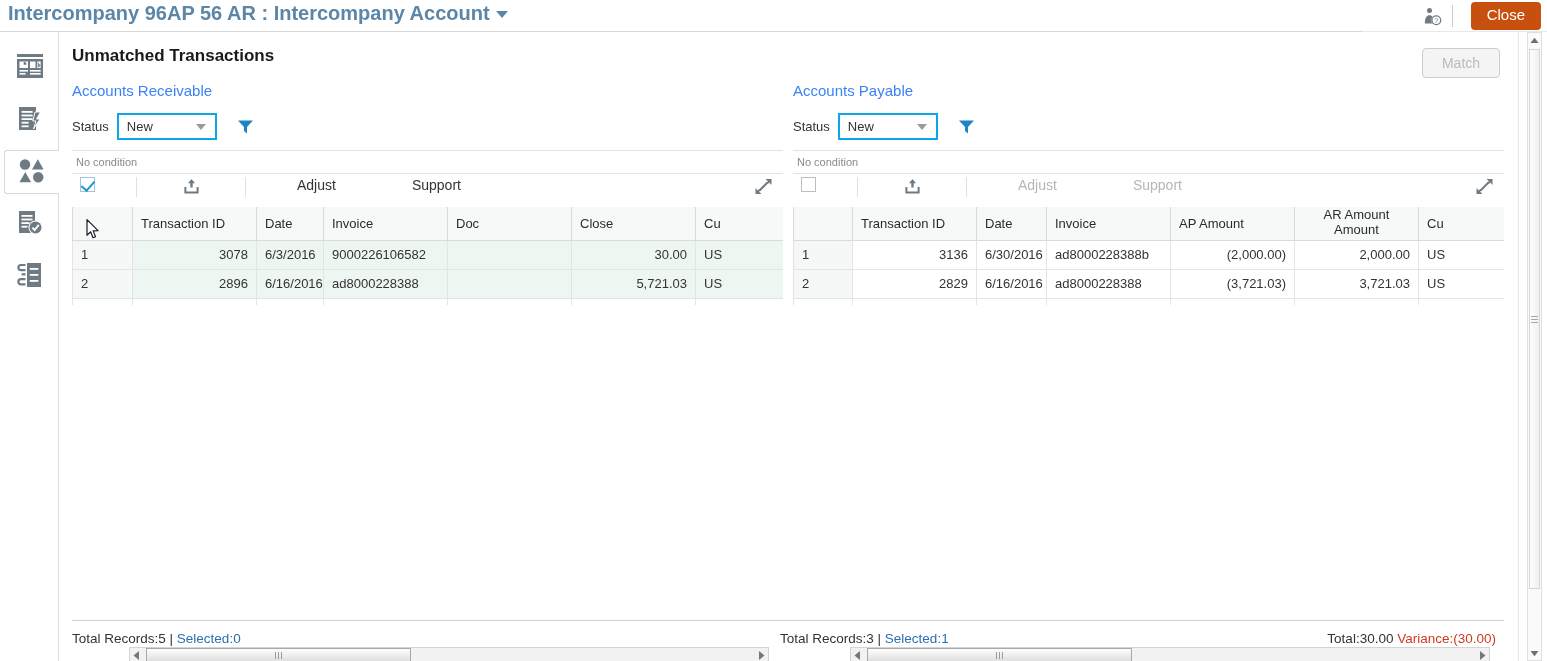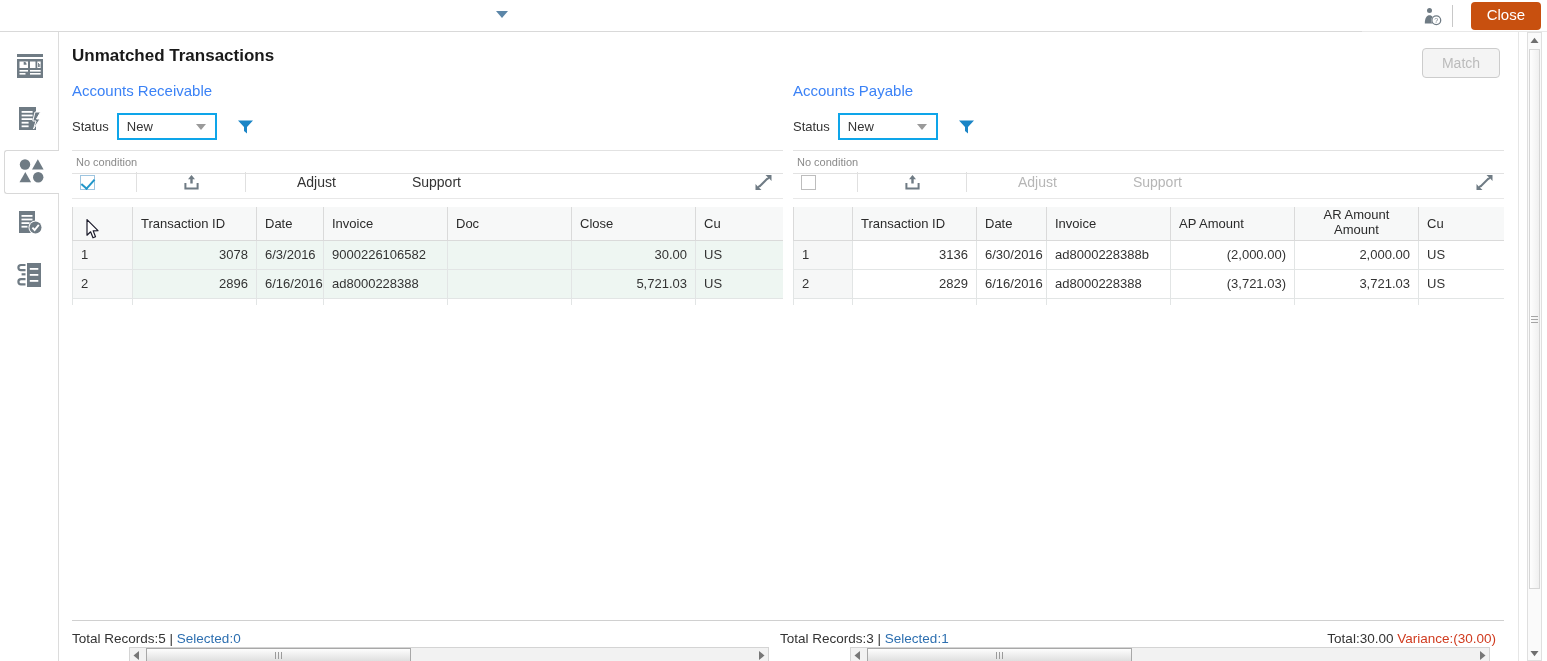--- a/index.html
+++ b/index.html
@@ -133,22 +133,22 @@
     border-bottom: 1px solid #e2e2e2;
     height: 24px;
   }
   .cond-text {
     position: absolute; left: 4px; top: 5px;
     font-size: 11px; color: #8a8a8a;
   }
 
   
   .tbar {
-    position: absolute; left: 0; top: 84px; width: 100%; height: 33px;
-    display: flex; align-items: center;
+    position: absolute; left: 0; top: 95px; width: 100%; height: 33px;
+    display: flex; 
     border-bottom: 1px solid #e8e8e8;
     gap: 32px;
   }
   .cbox {
     width: 15px; height: 15px; border: 1px solid #bdbdbd; background: #fff;
     margin-left: 8px; position: relative; cursor: pointer;
   }
   .cbox.checked { border-color: #9ec5e0; }
   .cbox.checked::after {
     content: ""; position: absolute; left: 3px; top: 0px;
@@ -277,20 +277,21 @@
   .vgrip i { display: block; width: 7px; height: 1px; background: #a5a5a5; }
 
   .cursor { position: absolute; left: 86px; top: 219px; pointer-events: none; }
 </style>
 </head>
 <body>
 
 <div id="app">
 
   <div class="titlebar">
+    <div class="title-text">Intercompany 96AP 56 AR : Intercompany Account</div>
     <div class="title-caret" id="title-caret" style="left: 496px;"></div>
 
     <div class="title-right">
       <div class="help-icon">
         <svg width="19" height="19" viewBox="0 0 19 19">
           <circle cx="6.5" cy="3.4" r="2.5" fill="#6f7b84"></circle>
           <path d="M1.8 16.5 C1.8 10.6 4 8.2 6.5 8.2 C9 8.2 11.2 10.6 11.2 16.5 Z" fill="#6f7b84"></path>
           <circle cx="13.3" cy="13.3" r="5.1" fill="#ffffff"></circle>
           <circle cx="13.3" cy="13.3" r="4.4" fill="none" stroke="#6f7b84" stroke-width="1.3"></circle>
           <text x="13.3" y="16.2" font-size="7" font-family="Liberation Sans, sans-serif" fill="#6f7b84" text-anchor="middle">?</text>

